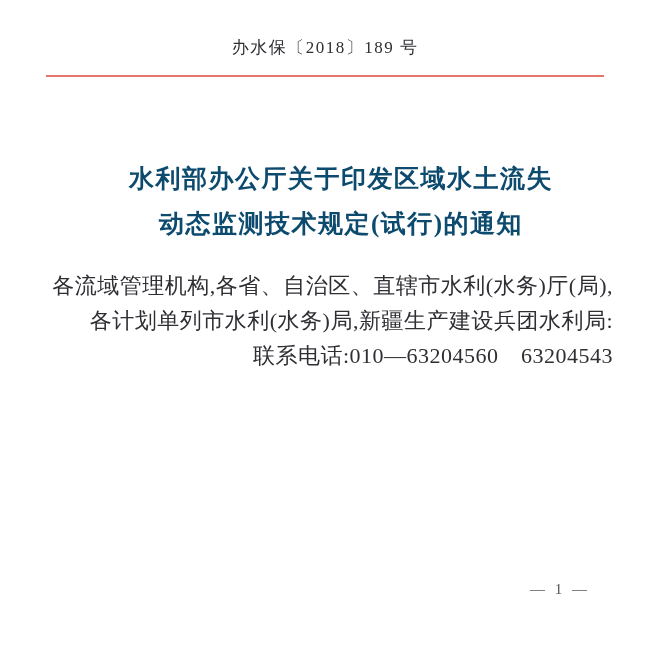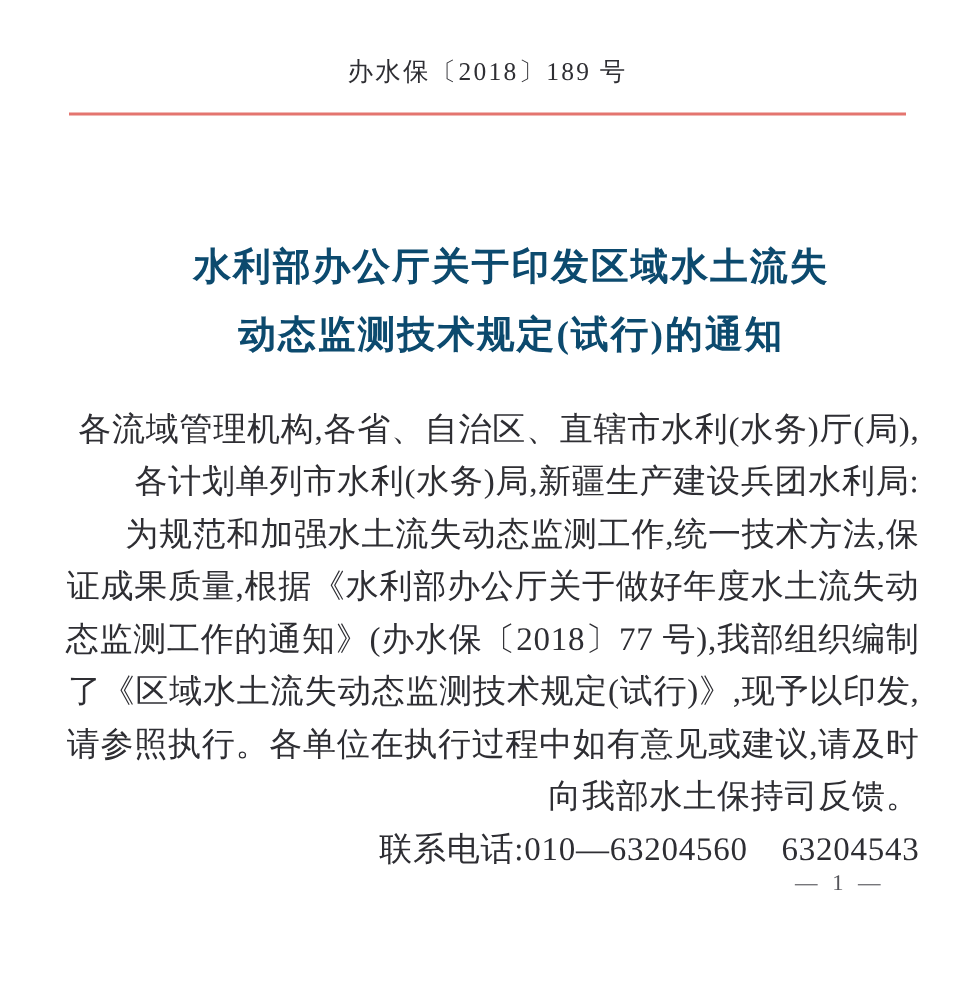--- a/index.html
+++ b/index.html
@@ -80,19 +80,18 @@
 
   <div class="red-line"></div>
 
   <h1 class="title">
     <span class="title-line">水利部办公厅关于印发区域水土流失</span>
     <span class="title-line">动态监测技术规定(试行)的通知</span>
   </h1>
 
   <div class="body-block">
     <p class="recipients">各流域管理机构,各省、自治区、直辖市水利(水务)厅(局),各计划单列市水利(水务)局,新疆生产建设兵团水利局:</p>
-    <p class="indent">为规范和加强水土流失动态监测工作,统一技术方法,保证成果质量,根据《水利部办公厅关于做好年度水土流失动态监测工作的通知》(办水保〔2018〕77 号),我部组织编制了《区域水土流失动态监测技术规定(试行)》,现予以印发,请参照执行。各单位在执行过程中如有意见或建议,请及时向我部水土保持司反馈。</p>
     <p class="indent contact">联系电话:010—63204560　63204543</p>
   </div>
 
   <div class="page-number">— 1 —</div>
 
 </div>
 
 </body></html>

